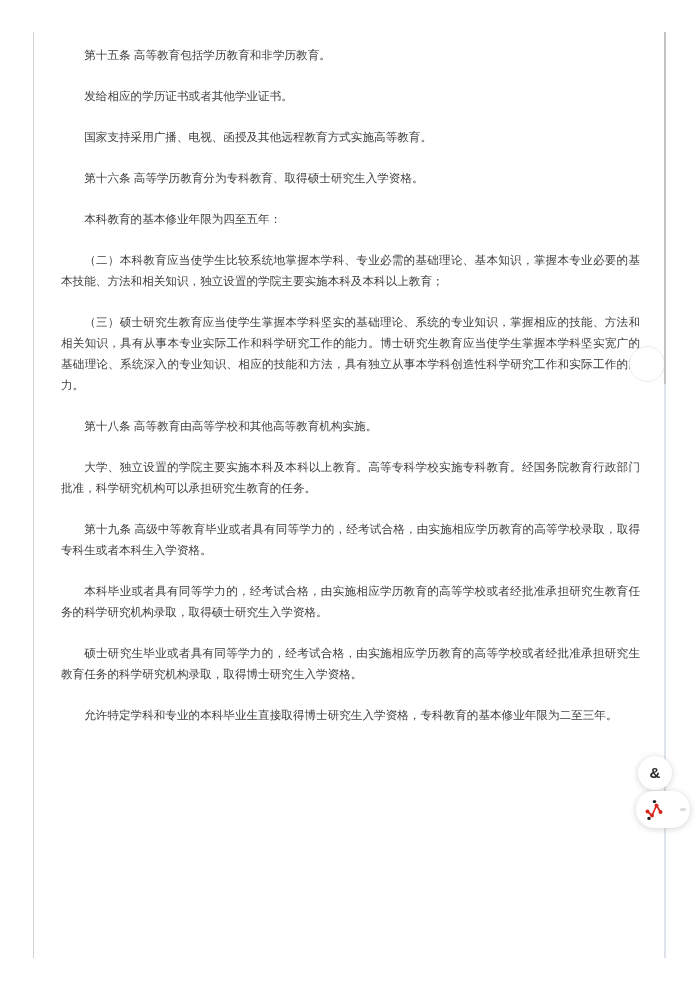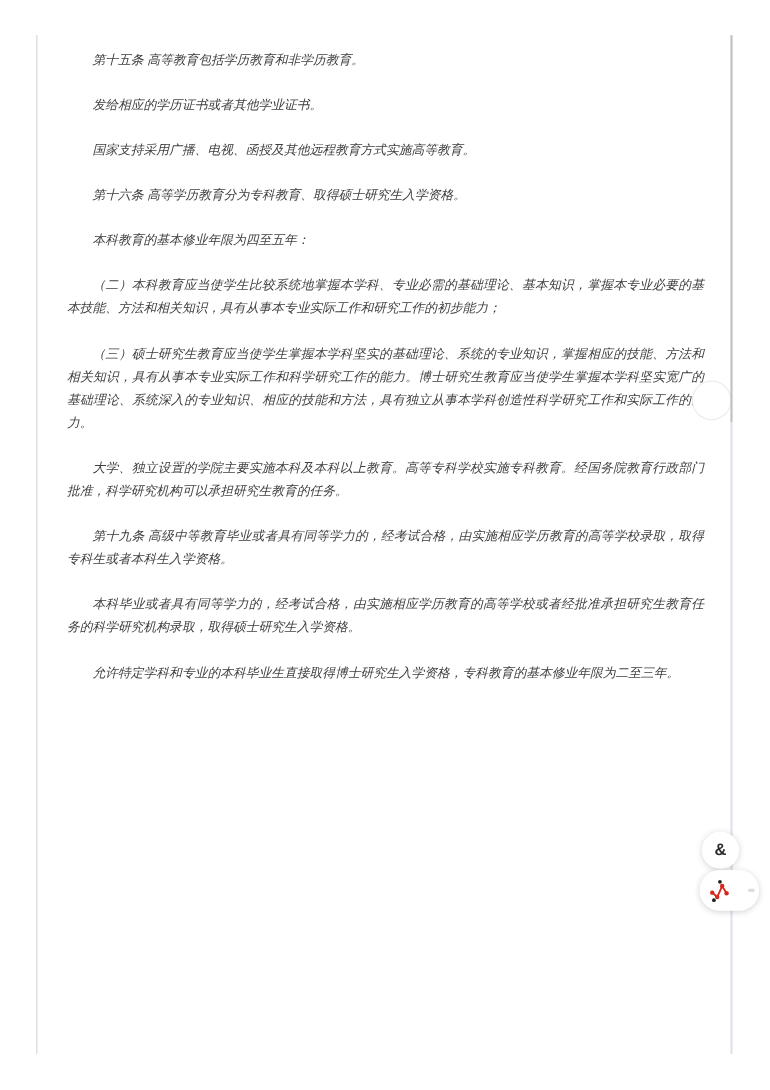--- a/index.html
+++ b/index.html
@@ -28,21 +28,20 @@
     border-left: 1px solid #d3d3d3;
     box-sizing: border-box;
     z-index: 0;
   }
   .doc {
     padding: 12px 26px 0 27px;
     font-size: 11.6px;
     line-height: 21px;
     color: #3e3e3e;
     text-align: justify;
-    font-style: italic;
   }
   .doc p {
     margin: 0 0 20px 0;
     text-indent: 2em;
     word-break: break-all;
   }
   
   .scrollbar-thumb {
     position: absolute;
     left: 664px;
@@ -130,25 +129,27 @@
 
 <div class="viewport">
 
   <div class="page">
     <div class="doc">
         <p>第十五条 高等教育包括学历教育和非学历教育。</p>
         <p>发给相应的学历证书或者其他学业证书。</p>
         <p>国家支持采用广播、电视、函授及其他远程教育方式实施高等教育。</p>
         <p>第十六条 高等学历教育分为专科教育、取得硕士研究生入学资格。</p>
         <p>本科教育的基本修业年限为四至五年：</p>
-        <p>（二）本科教育应当使学生比较系统地掌握本学科、专业必需的基础理论、基本知识，掌握本专业必要的基本技能、方法和相关知识，具有从事本专业实际工作和研究工作的初步能力；</p>
+        <p>（二）本科教育应当使学生比较系统地掌握本学科、专业必需的基础理论、基本知识，掌握本专业必要的基本技能、方法和相关知识，独立设置的学院主要实施本科及本科以上教育；</p>
         <p>（三）硕士研究生教育应当使学生掌握本学科坚实的基础理论、系统的专业知识，掌握相应的技能、方法和相关知识，具有从事本专业实际工作和科学研究工作的能力。博士研究生教育应当使学生掌握本学科坚实宽广的基础理论、系统深入的专业知识、相应的技能和方法，具有独立从事本学科创造性科学研究工作和实际工作的能力。</p>
+        <p>第十八条 高等教育由高等学校和其他高等教育机构实施。</p>
         <p>大学、独立设置的学院主要实施本科及本科以上教育。高等专科学校实施专科教育。经国务院教育行政部门批准，科学研究机构可以承担研究生教育的任务。</p>
         <p>第十九条 高级中等教育毕业或者具有同等学力的，经考试合格，由实施相应学历教育的高等学校录取，取得专科生或者本科生入学资格。</p>
         <p>本科毕业或者具有同等学力的，经考试合格，由实施相应学历教育的高等学校或者经批准承担研究生教育任务的科学研究机构录取，取得硕士研究生入学资格。</p>
+        <p>硕士研究生毕业或者具有同等学力的，经考试合格，由实施相应学历教育的高等学校或者经批准承担研究生教育任务的科学研究机构录取，取得博士研究生入学资格。</p>
         <p>允许特定学科和专业的本科毕业生直接取得博士研究生入学资格，专科教育的基本修业年限为二至三年。</p>
       </div>
   </div>
 
   <div class="scrollbar-thumb"></div>
   <div class="scrollbar-track"></div>
 
   <div class="faded-btn">
     <span></span>
   </div>

